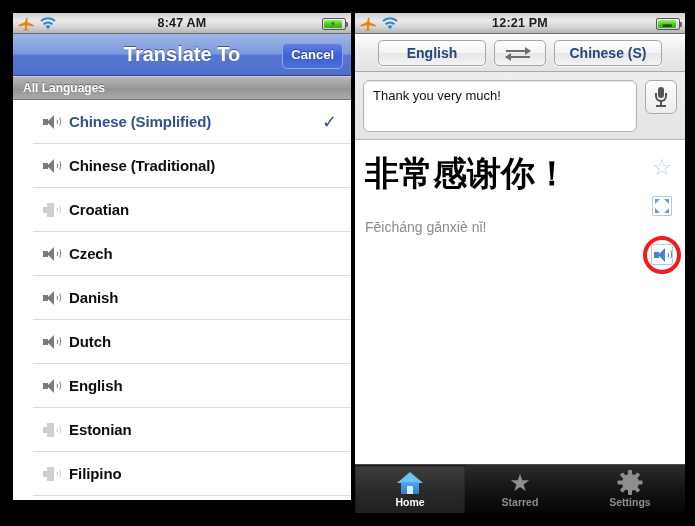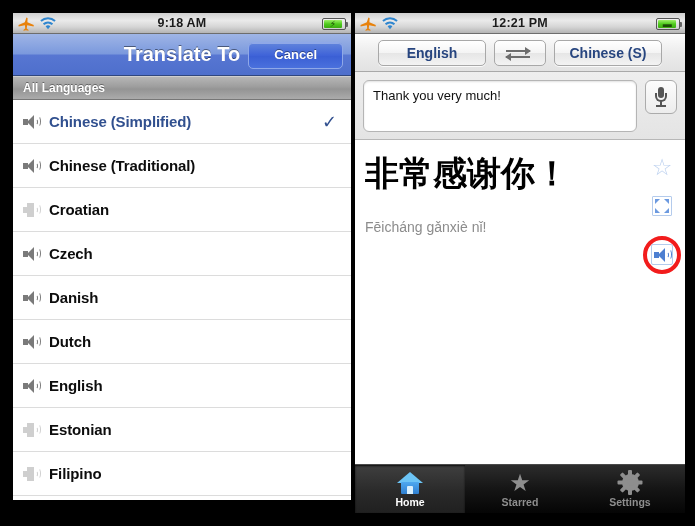--- a/index.html
+++ b/index.html
@@ -59,21 +59,21 @@
     background:linear-gradient(to bottom,#9fb5e6 0%,#7b99dd 48%,#5776d2 52%,#4e6fcc 100%);
     border-bottom:1px solid #30477f;
     box-sizing:border-box;
   }
   .nav-title{
     position:absolute;left:0;right:0;top:0;height:30px;line-height:41px;text-align:center;
     font-size:20px;font-weight:bold;color:#fff;
     text-shadow:0 -1px 0 rgba(0,0,0,0.45);
   }
   .cancel-btn{
-    position:absolute;right:8px;top:8px;height:25px;padding:0 25px;line-height:24px;
+    position:absolute;right:8px;top:8px;height:25px;padding:0 8px;line-height:24px;
     border:1px solid #8fa8e8;border-radius:5px;
     background:linear-gradient(to bottom,#6184dc 0%,#3f63d8 50%,#3a5ed4 51%,#4a71dd 100%);
     color:#fff;font-size:13px;font-weight:bold;
     text-shadow:0 -1px 0 rgba(0,0,0,0.4);
     box-shadow:inset 0 1px 0 rgba(255,255,255,0.3);
   }
 
   
   .section-wrap{position:relative;height:24px;overflow:hidden;}
   .ghost-row{
@@ -84,21 +84,21 @@
   .section-header{
     position:absolute;left:0;right:0;top:0;height:24px;line-height:23px;
     background:linear-gradient(to bottom,#b6b6b6 0%,#9d9d9d 45%,#949494 55%,#ababab 100%);
     border-top:1px solid #cfcfcf;border-bottom:1px solid #777;
     color:#fff;font-size:12px;font-weight:bold;
     padding-left:10px;box-sizing:border-box;
     text-shadow:0 -1px 0 rgba(0,0,0,0.4);
   }
 
   
-  .lang-list{background:#84cc16;}
+  .lang-list{background:#84cc16;margin-left:20px;}
   .lang-row{
     position:relative;height:44px;display:flex;align-items:center;
     border-bottom:1px solid #dcdcdc;background:#fff;box-sizing:border-box;
   }
   .lang-row .spk{width:36px;display:flex;justify-content:center;align-items:center;flex:none;}
   .lang-label{font-size:15px;font-weight:bold;color:#0d0d0d;letter-spacing:-0.1px;}
   .lang-row.selected .lang-label{color:#31508f;}
   .lang-check{
     position:absolute;right:14px;top:50%;transform:translateY(-50%);
     color:#31508f;font-size:18px;font-weight:bold;line-height:1;
@@ -273,21 +273,21 @@
         <div class="sb-left">
           <svg width="17" height="14" viewBox="0 0 17 14">
             <path d="M8.4 0.4 L9.6 0.9 L9.4 5.2 L15.8 8.1 L15.6 9.6 L9.2 8.2 L8.7 11.6 L10.6 13.0 L10.4 13.8 L7.9 13.2 L5.5 13.8 L5.4 13.0 L7.2 11.6 L6.9 8.2 L0.6 9.6 L0.5 8.1 L6.8 5.2 Z" fill="#e8820c"></path>
           </svg>
           <svg width="16" height="13" viewBox="0 0 16 13">
             <path d="M8 12.3 L5.6 9.2 A4.2 4.2 0 0 1 10.4 9.2 Z" fill="#2f86cf"></path>
             <path d="M2.9 6.4 A7.8 7.8 0 0 1 13.1 6.4 L11.8 8.0 A5.9 5.9 0 0 0 4.2 8.0 Z" fill="#2f86cf"></path>
             <path d="M0.3 3.2 A11.4 11.4 0 0 1 15.7 3.2 L14.4 4.8 A9.4 9.4 0 0 0 1.6 4.8 Z" fill="#2f86cf"></path>
           </svg>
         </div>
-        <div class="sb-time">9:18 AM</div>
+        <div class="sb-time">8:47 AM</div>
         <div class="sb-right">
           <div class="battery">
             <div class="fill" style="width:88%">
               <span class="glyph">⚡</span>
             </div>
           </div>
         </div>
       </div>
 
       <div class="navbar">

